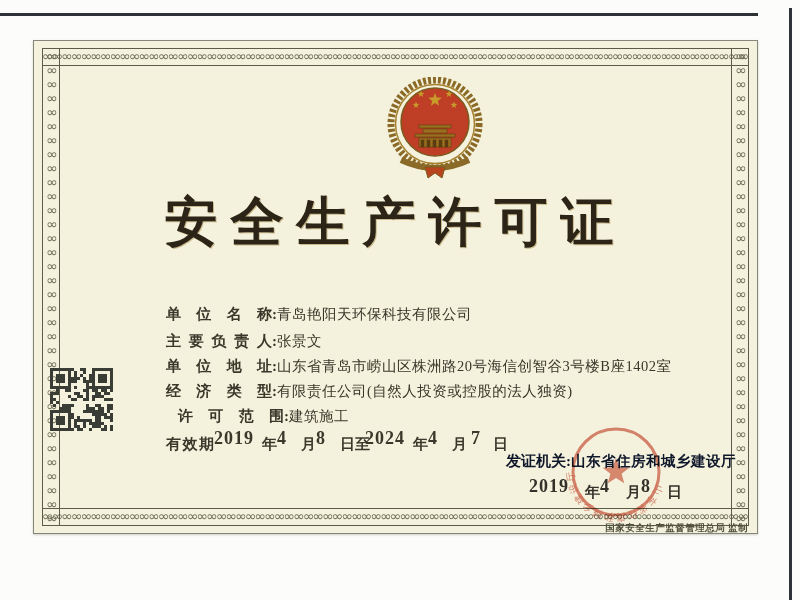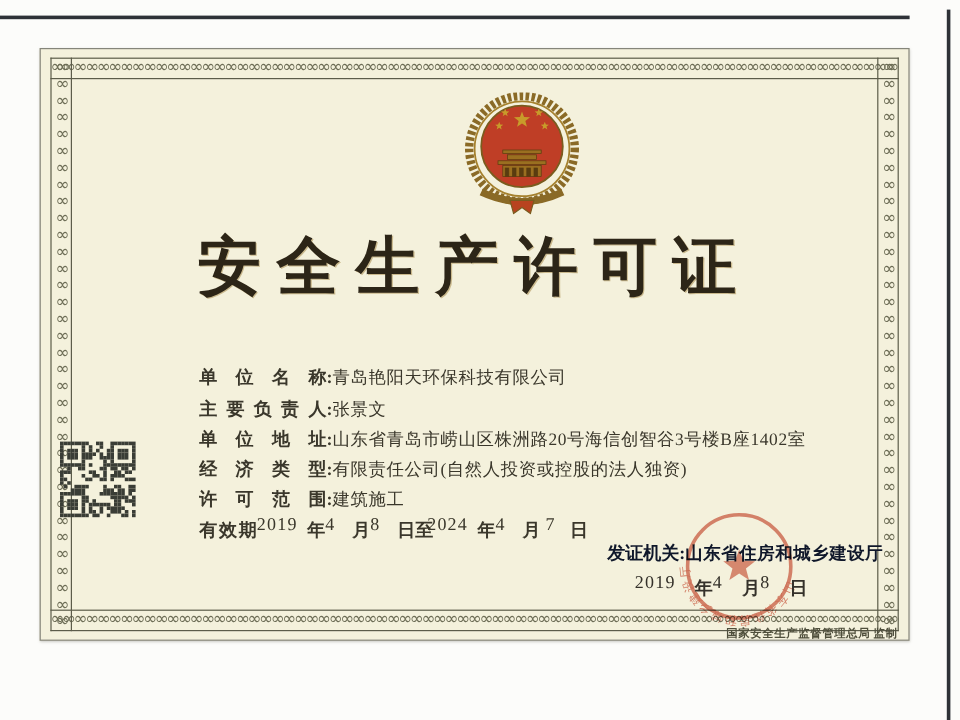--- a/index.html
+++ b/index.html
@@ -46,24 +46,24 @@
     font-size:15px;color:#3b382c;font-weight:bold;letter-spacing:1px;
   }
 
   
   .row{position:absolute;left:132px;white-space:nowrap;color:#3a372b;}
   .flabel{display:inline-block;width:106px;text-align:justify;text-align-last:justify;
     font-size:15px;font-weight:bold;vertical-align:bottom;}
   .flabel.short{width:48px;}
   .colon{font-weight:bold;font-size:15px;}
   .fvalue{font-size:14.5px;letter-spacing:.5px;}
-  .r1{top:264px;} .r2{top:291px;} .r3{top:316px;} .r4{top:341px;} .r5{top:366px;} .r6{top:392px;}
-
-  
-  .typed{display:inline-block;transform:translateY(-5px);font-size:15px;letter-spacing:1px;position:relative;z-index:0;}
+  .r1{top:264px;} .r2{top:291px;} .r3{top:316px;} .r4{top:341px;} .r5{top:366px;margin-left:12px;} .r6{top:392px;}
+
+  
+  .typed{display:inline-block;transform:translateY(-5px);font-size:18px;letter-spacing:1px;position:relative;z-index:0;font-weight:bold;}
   .pc{display:inline-block;font-size:15px;font-weight:bold;position:relative;z-index:1;}
   .g4{margin-left:4px;} .g8{margin-left:8px;} .g12{margin-left:12px;}
   .g14{margin-left:14px;} .g16{margin-left:16px;} .gm4{margin-left:-5px;}
 
   .issuer{position:absolute;left:472px;top:411px;white-space:nowrap;color:#0f172a;}
   .issuer .ilabel{font-size:15px;font-weight:bold;}
   .issuer .ivalue{font-size:14.5px;font-weight:bold;letter-spacing:.5px;}
   .issue-date{position:absolute;left:495px;top:440px;white-space:nowrap;color:#34312a;}
 
   

